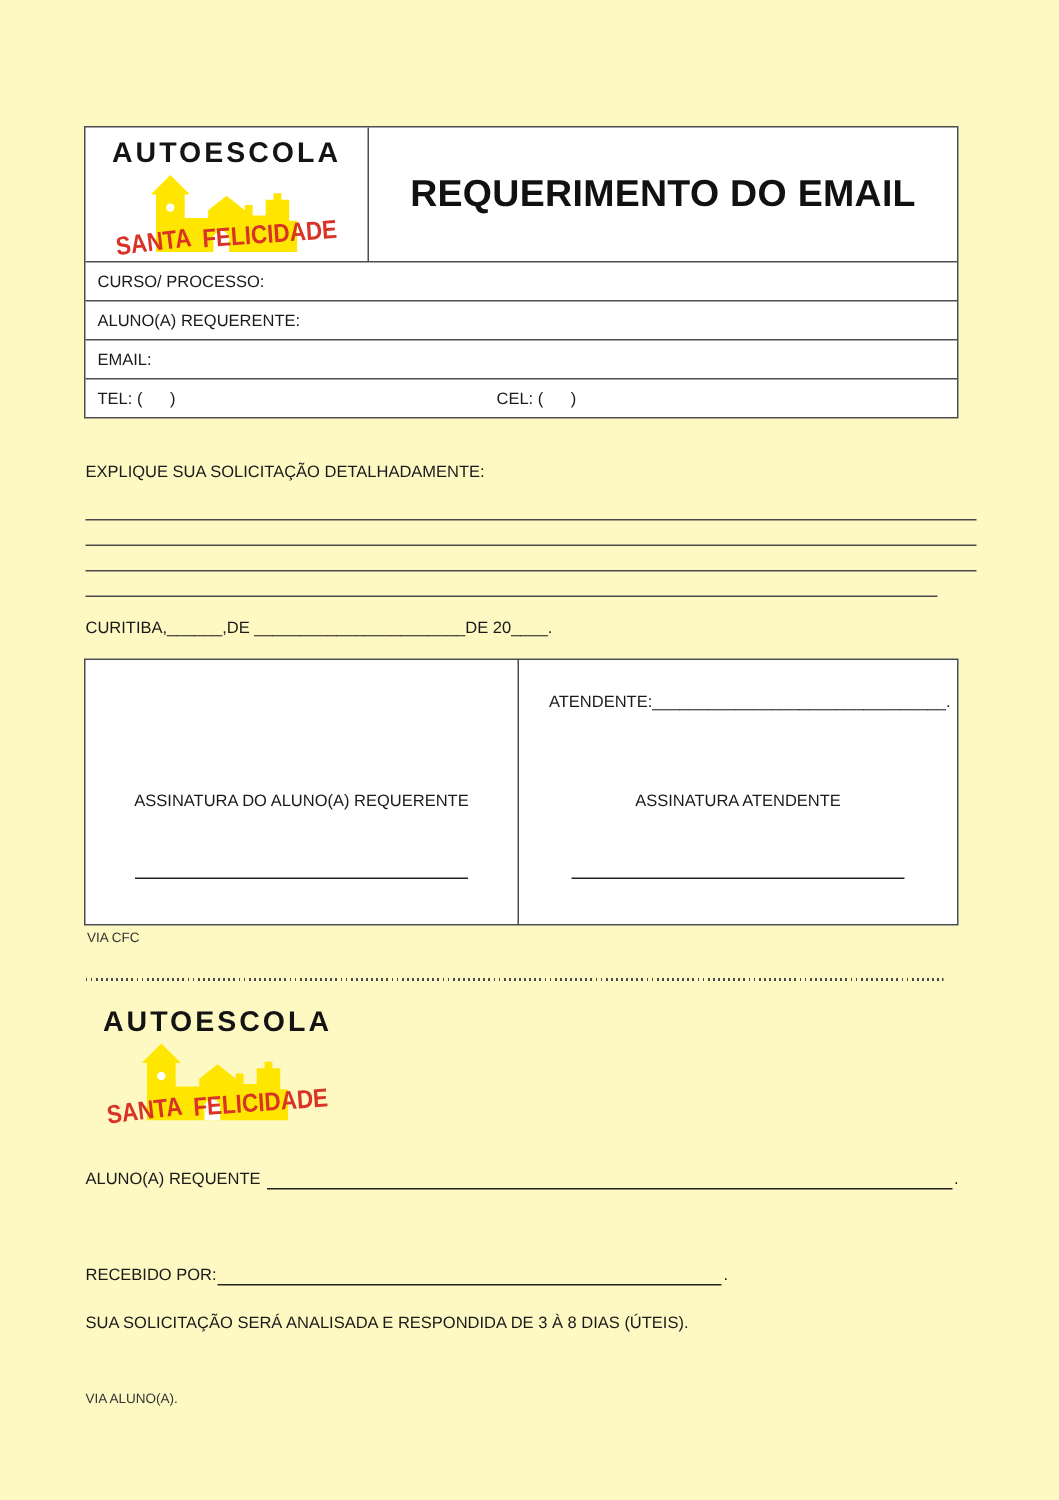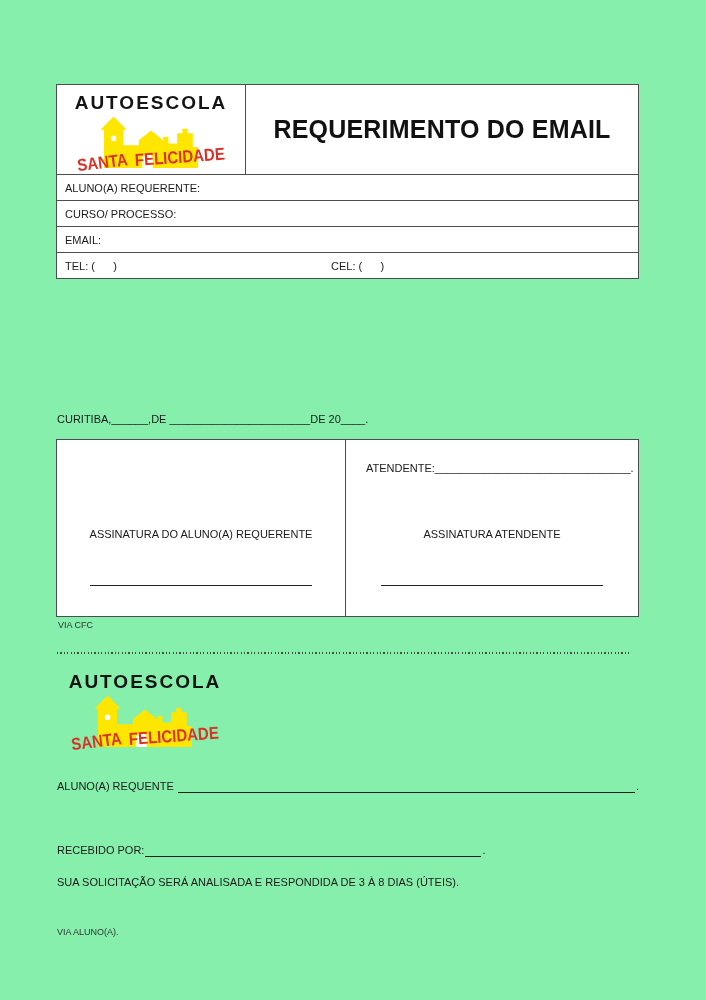--- a/index.html
+++ b/index.html
@@ -1,19 +1,19 @@
 <!DOCTYPE html>
 <html><head>
 <meta charset="utf-8">
 <style>
   * { margin:0; padding:0; box-sizing:border-box; }
   html,body { background:#fff; }
   .page {
     position:relative; width:706px; height:1000px; margin:0 auto;
-    background:#86efac; overflow:hidden;
+    background:#fef9c3; overflow:hidden;
     font-family:"Liberation Sans", sans-serif; color:#1a1a1a;
   }
 
   
   .doc-table { position:absolute; left:56px; top:84px; width:583px; border:1px solid #4d4d4d; background:#fff; }
   .header-row { display:flex; height:89px; }
   .logo-cell { width:189px; border-right:1px solid #4d4d4d; display:flex; align-items:center; justify-content:center; }
   .title-cell { flex:1; display:flex; align-items:center; justify-content:center; }
   .doc-title { font-size:25px; font-weight:bold; letter-spacing:0.2px; color:#111; }
   .field-row { height:26px; display:flex; align-items:center; padding:0 8px; font-size:11px; border-top:1px solid #4d4d4d; white-space:pre; }
@@ -87,34 +87,41 @@
               <span class="brand-w2">FELICIDADE</span>
             </div>
           </div>
         </div>
       </div>
       <div class="title-cell">
         <div class="doc-title">REQUERIMENTO DO EMAIL</div>
       </div>
     </div>
     <div class="field-row">
-      <span class="lbl">ALUNO(A) REQUERENTE:</span>
+      <span class="lbl">CURSO/ PROCESSO:</span>
     </div>
     <div class="field-row">
-      <span class="lbl">CURSO/ PROCESSO:</span>
+      <span class="lbl">ALUNO(A) REQUERENTE:</span>
     </div>
     <div class="field-row">
       <span class="lbl">EMAIL:</span>
     </div>
     <div class="field-row">
       <span class="tel-span">TEL: (      )</span>
       <span>CEL: (      )</span>
     </div>
   </div>
 
+  <div class="sec-explain">
+    <div class="prompt">EXPLIQUE SUA SOLICITAÇÃO DETALHADAMENTE:</div>
+    <div class="wline"></div>
+    <div class="wline"></div>
+    <div class="wline"></div>
+    <div class="wline short"></div>
+  </div>
 
   <div class="city-line">CURITIBA,______,DE _______________________DE 20____.</div>
 
   <div class="sig-box">
     <div class="sig-left">
       <div class="sig-label">ASSINATURA DO ALUNO(A) REQUERENTE</div>
       <div class="sig-line"></div>
     </div>
     <div class="sig-right">
       <div class="attendant-field">ATENDENTE:________________________________.</div>

